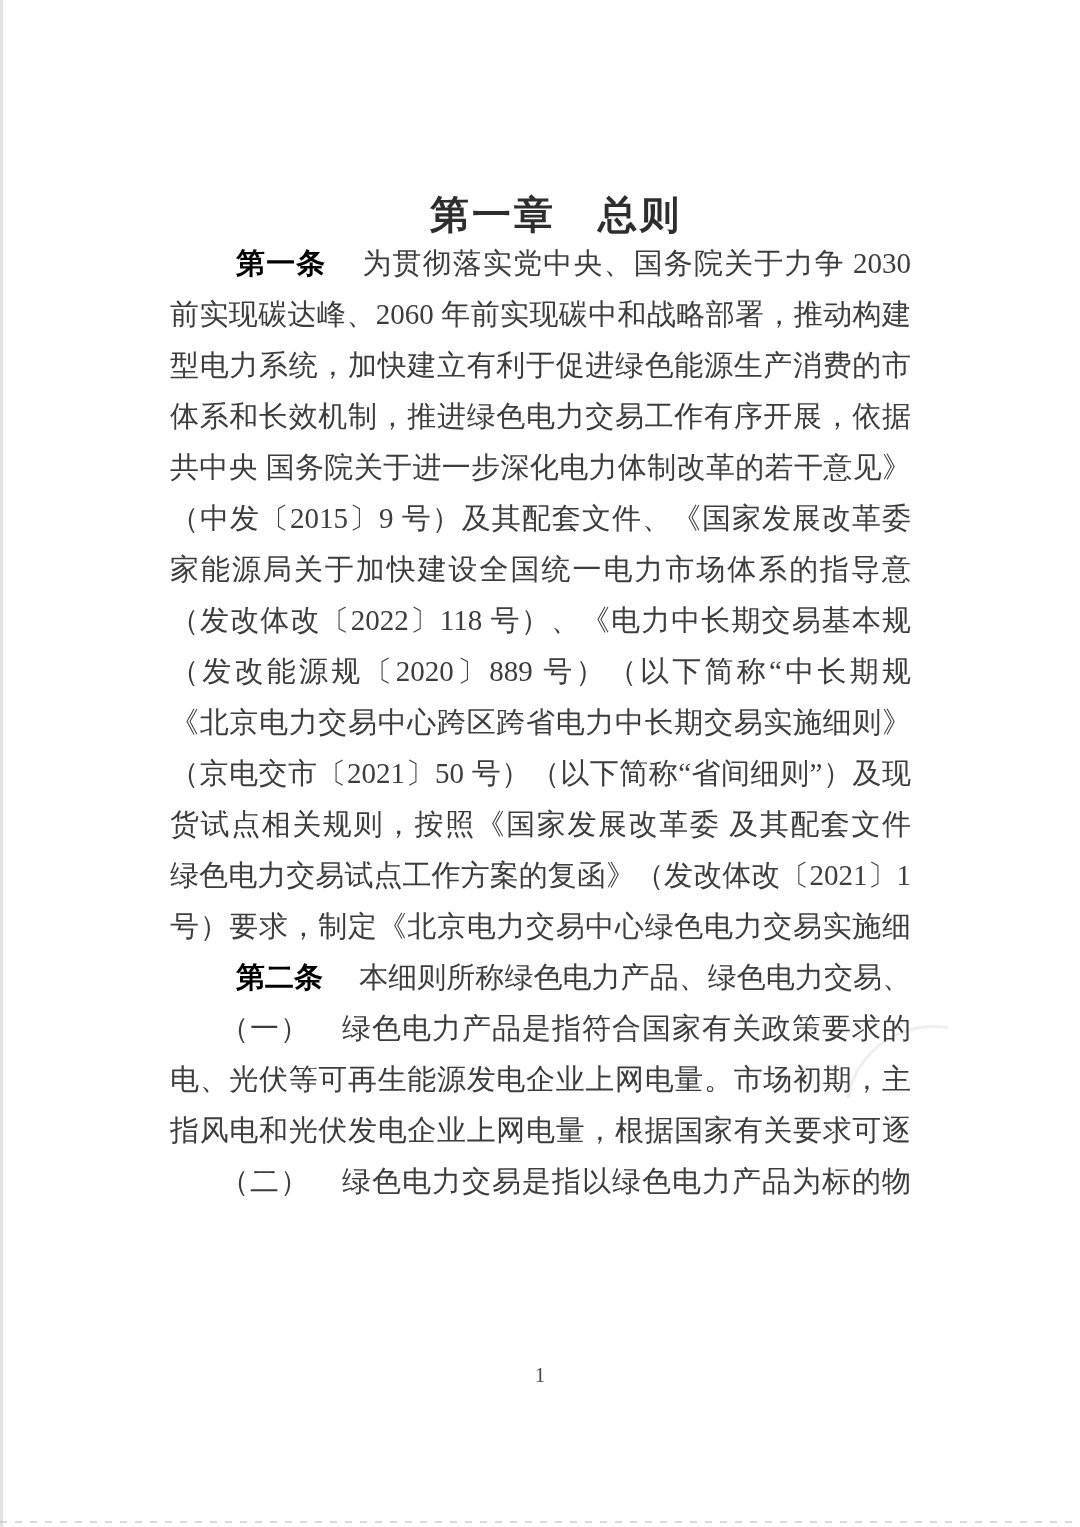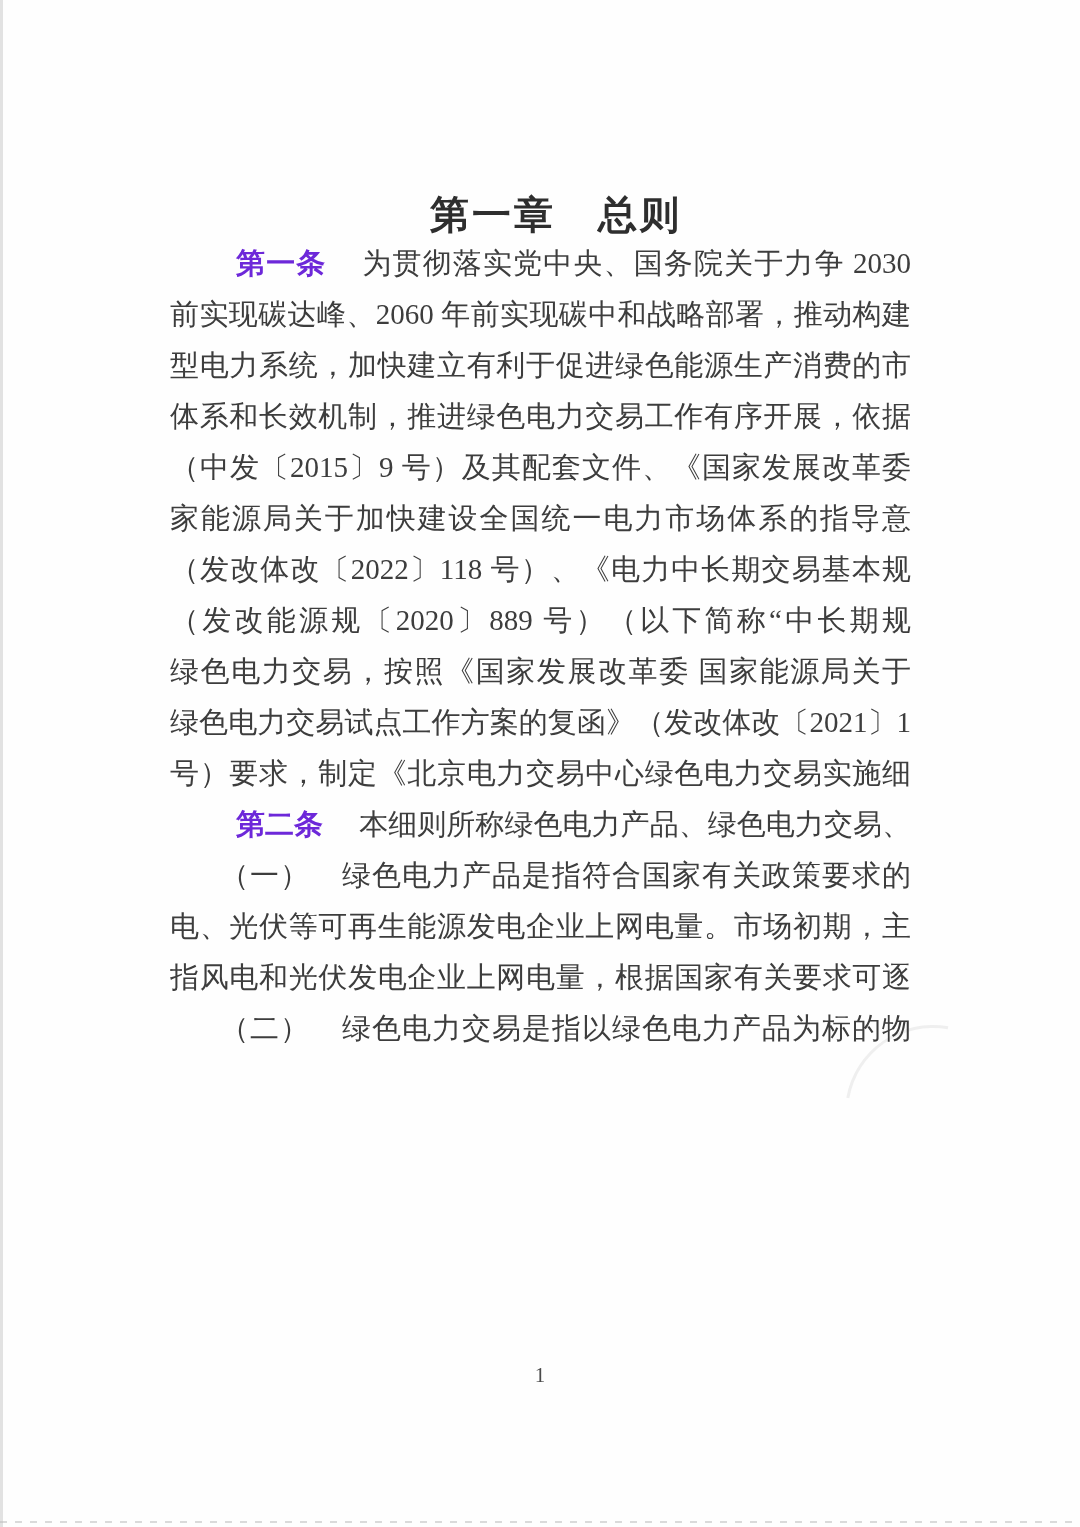--- a/index.html
+++ b/index.html
@@ -62,21 +62,21 @@
   }
   .ln.short {
     text-align: left;
     text-align-last: left;
   }
   .ln.ind  { padding-left: 66px; }
   .ln.ind2 { padding-left: 50px; }
   .lbl {
     font-family: "Liberation Sans", "DejaVu Sans", sans-serif;
     font-weight: bold;
-    color: #6d28d9;
+    color: #000000;
     margin-right: 36px;
   }
   .lbl2 { margin-right: 32px; }
   .page-number {
     position: absolute; top: 1363px; left: 0;
     width: 100%;
     text-align: center;
     font-size: 21px;
     color: #4a4a4a;
   }
@@ -90,25 +90,28 @@
   <div class="edge-bottom"></div>
   <div class="scan-curve"></div>
 
   <h1 class="chapter-heading"><span class="chap-num">第一章</span><span>总则</span></h1>
 
   <div class="doc-body">
     <div class="ln ind"><b class="lbl">第一条</b><span>为贯彻落实党中央、国务院关于力争 2030 年</span></div>
     <div class="ln"><span>前实现碳达峰、2060 年前实现碳中和战略部署，推动构建新</span></div>
     <div class="ln"><span>型电力系统，加快建立有利于促进绿色能源生产消费的市场</span></div>
     <div class="ln"><span>体系和长效机制，推进绿色电力交易工作有序开展，依据《中</span></div>
+    <div class="ln"><span>共中央 国务院关于进一步深化电力体制改革的若干意见》</span></div>
     <div class="ln"><span>（中发〔2015〕9 号）及其配套文件、《国家发展改革委 国</span></div>
     <div class="ln"><span>家能源局关于加快建设全国统一电力市场体系的指导意见》</span></div>
     <div class="ln"><span>（发改体改〔2022〕118 号）、《电力中长期交易基本规则》</span></div>
     <div class="ln"><span>（发改能源规〔2020〕889 号）（以下简称“中长期规则”）、</span></div>
-    <div class="ln"><span>绿色电力交易，按照《国家发展改革委 国家能源局关于</span></div>
+    <div class="ln"><span>《北京电力交易中心跨区跨省电力中长期交易实施细则》</span></div>
+    <div class="ln"><span>（京电交市〔2021〕50 号）（以下简称“省间细则”）及现</span></div>
+    <div class="ln"><span>货试点相关规则，按照《国家发展改革委 及其配套文件</span></div>
     <div class="ln"><span>绿色电力交易试点工作方案的复函》（发改体改〔2021〕1260</span></div>
     <div class="ln"><span>号）要求，制定《北京电力交易中心绿色电力交易实施细则》</span></div>
     <div class="ln ind"><b class="lbl">第二条</b><span>本细则所称绿色电力产品、绿色电力交易、绿</span></div>
     <div class="ln ind2"><span class="lbl2">（一）</span><span>绿色电力产品是指符合国家有关政策要求的风</span></div>
     <div class="ln"><span>电、光伏等可再生能源发电企业上网电量。市场初期，主要</span></div>
     <div class="ln"><span>指风电和光伏发电企业上网电量，根据国家有关要求可逐步</span></div>
     <div class="ln ind2"><span class="lbl2">（二）</span><span>绿色电力交易是指以绿色电力产品为标的物的</span></div>
   </div>
 
   <div class="page-number">1</div>

